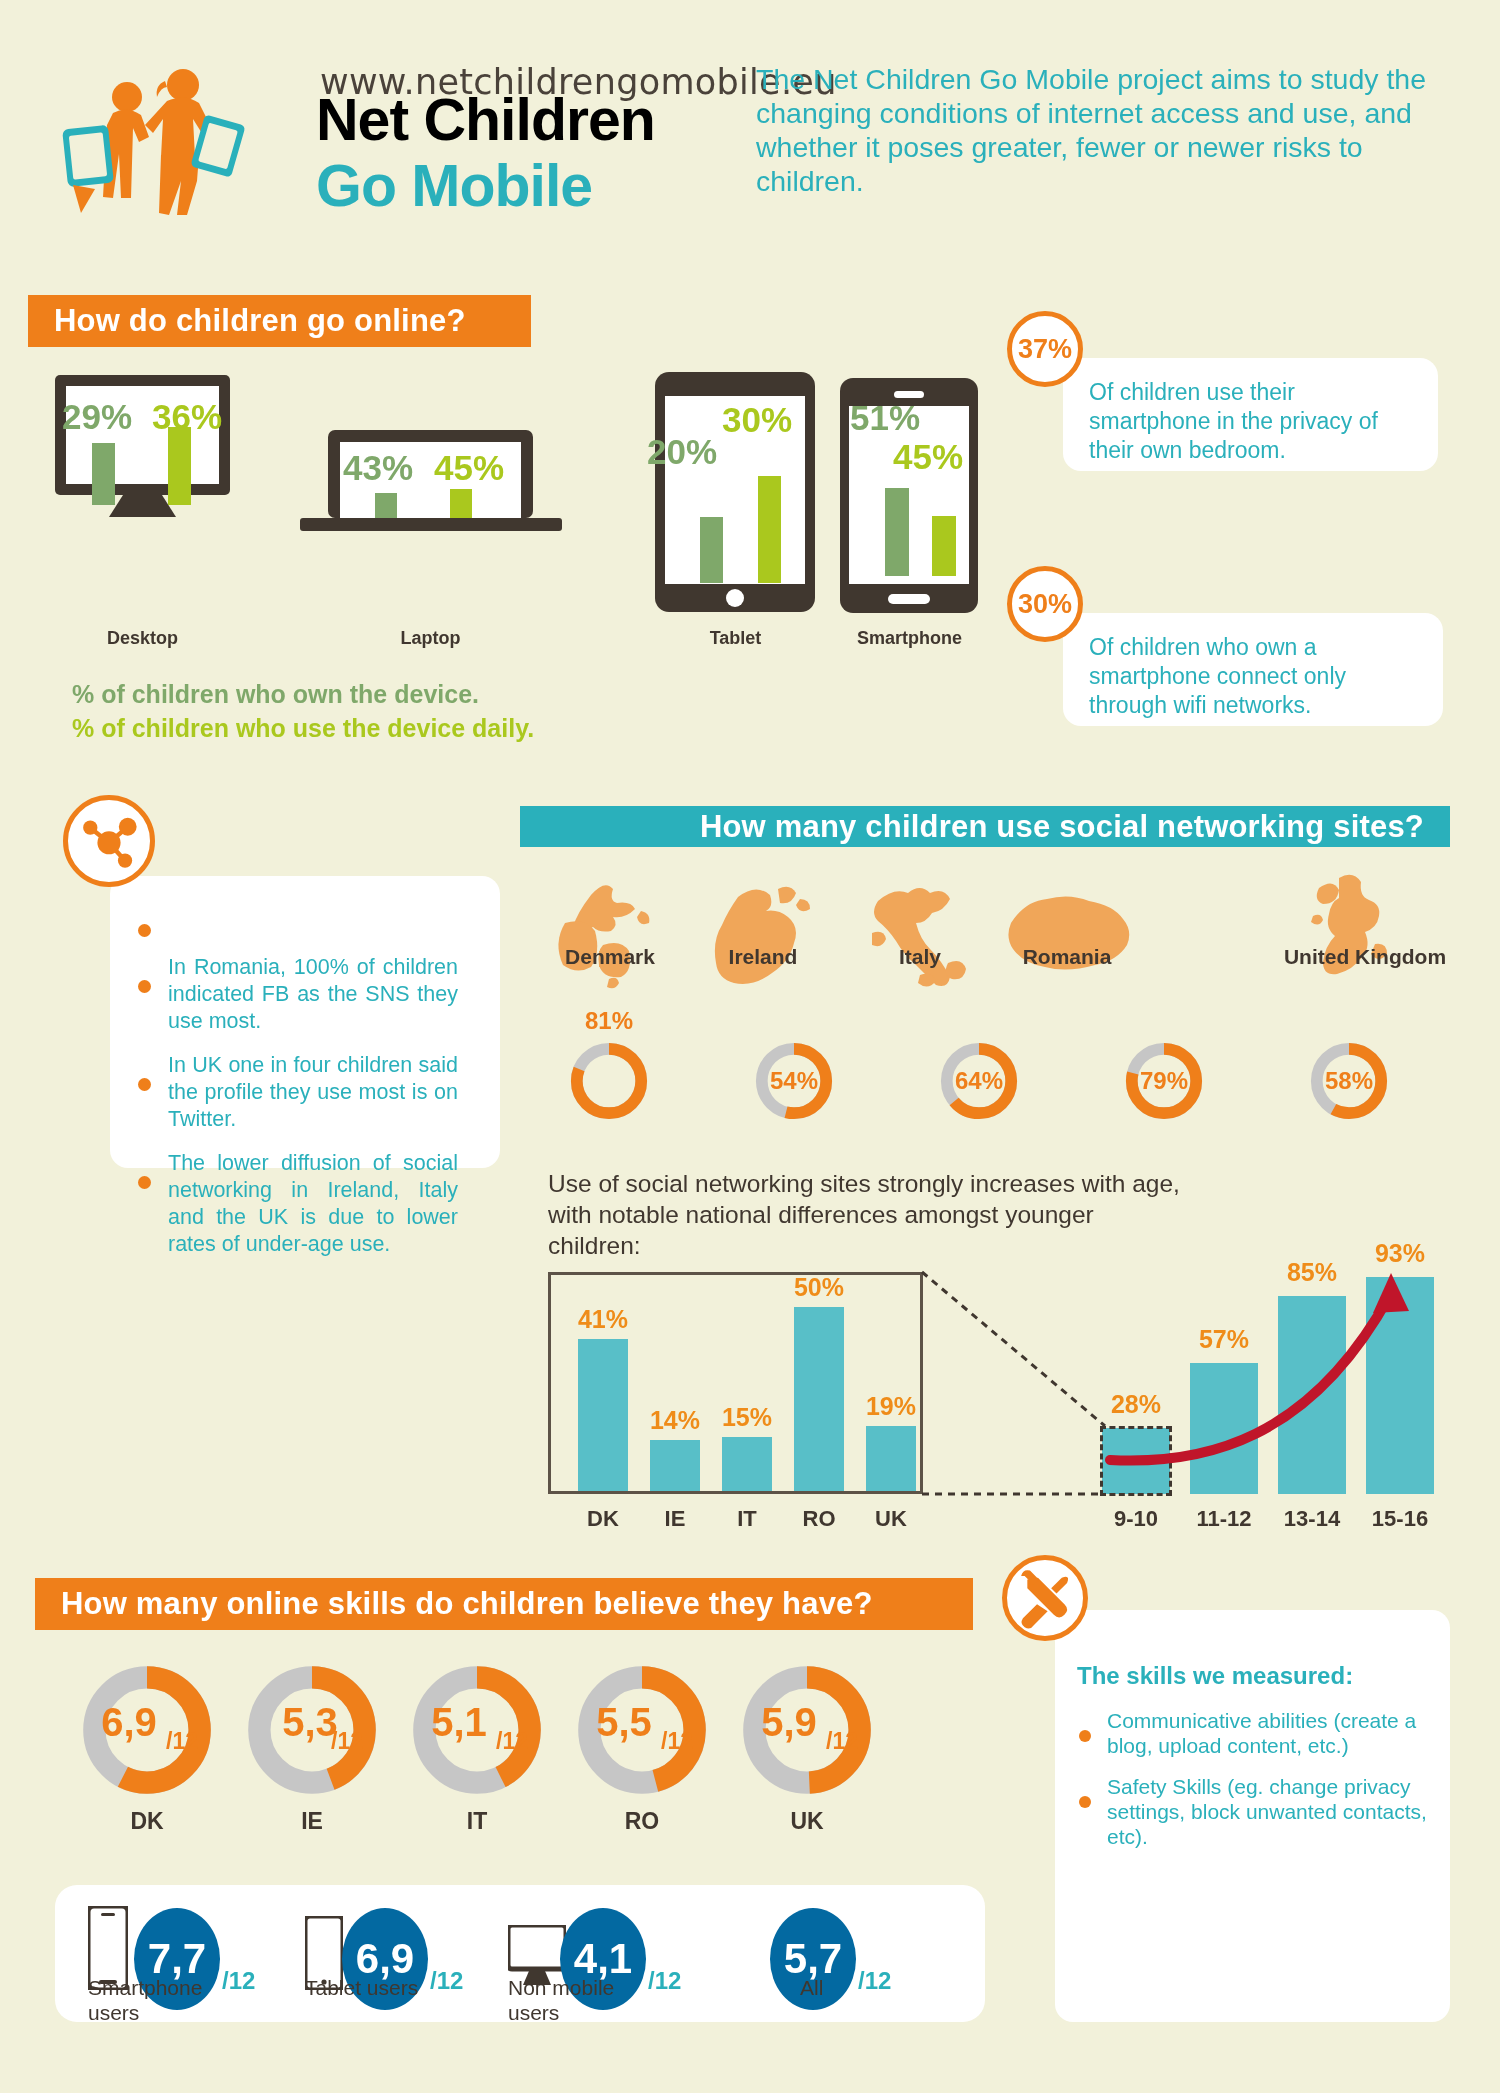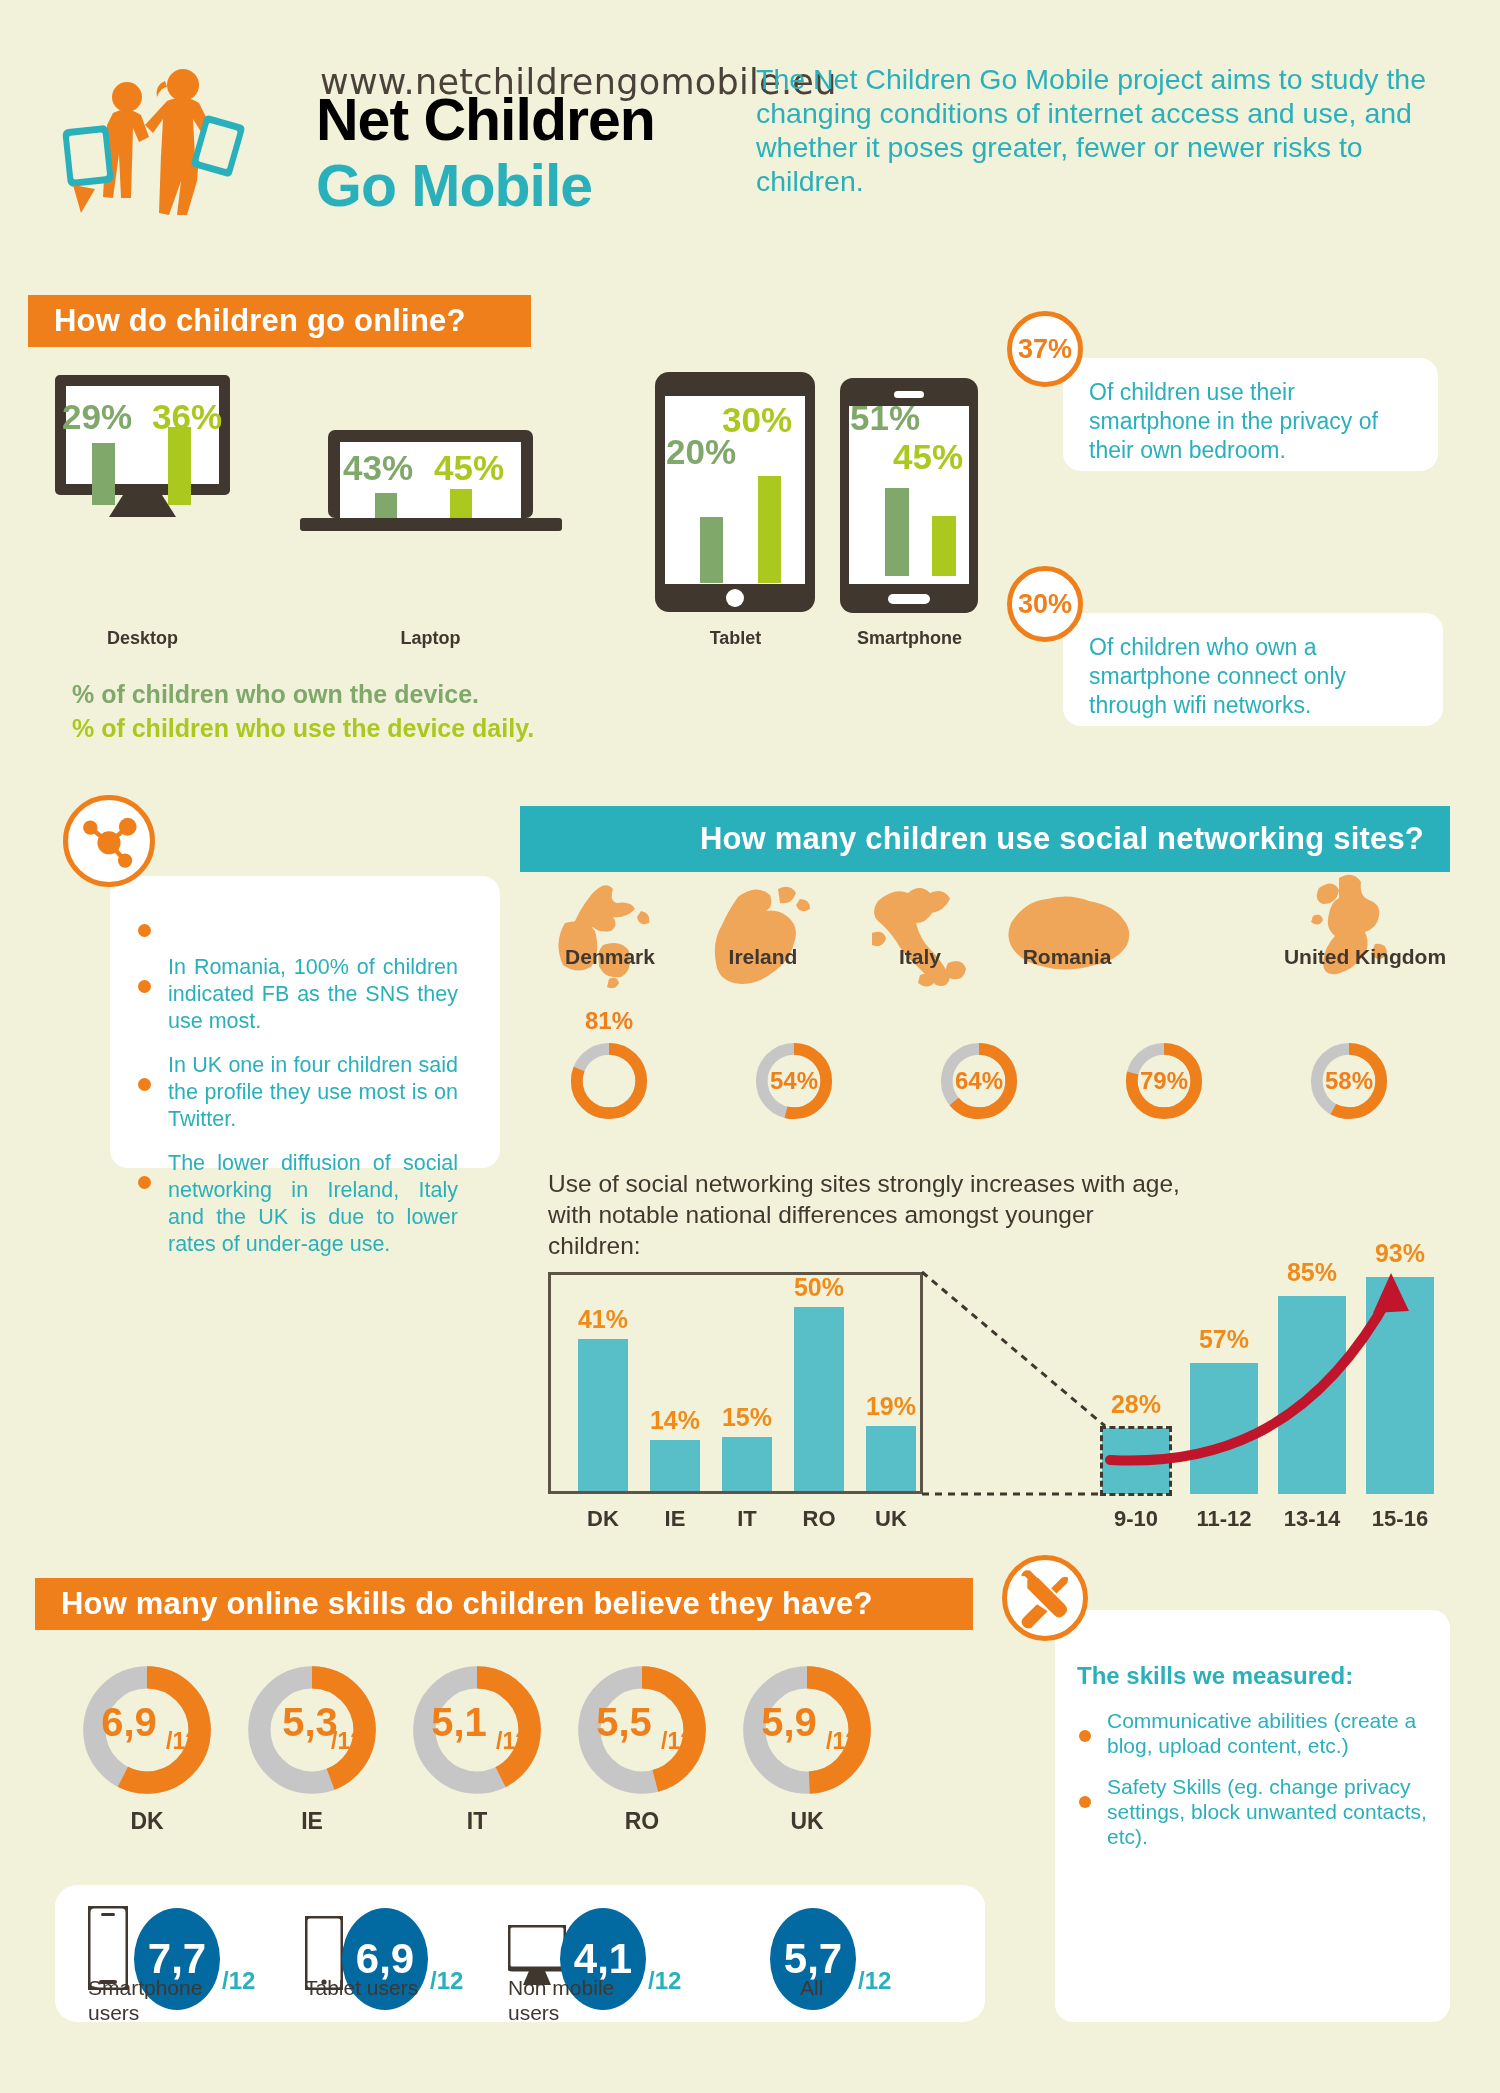--- a/index.html
+++ b/index.html
@@ -209,21 +209,21 @@
 <div class="bar-own" style="left:375px; top:493px; width:22px; height:25px;"></div>
 <div class="bar-use" style="left:450px; top:489px; width:22px; height:29px;"></div>
 <div class="device-label" style="left:363px; top:628px; width:135px;">Laptop</div>
 
 <svg style="position:absolute;left:655px;top:372px;width:160px;height:240px" viewBox="0 0 160 240">
   <rect x="0" y="0" width="160" height="240" rx="14" fill="#40372f"></rect>
   <rect x="10" y="24" width="140" height="188" fill="#fff"></rect>
   <circle cx="80" cy="226" r="9" fill="#fff"></circle>
 </svg>
 <div class="screen-pct pct-use" style="left:722px; top:400px;">30%</div>
-<div class="screen-pct pct-own" style="left:666px; top:432px;text-align:right;">20%</div>
+<div class="screen-pct pct-own" style="left:647px; top:432px;text-align:right;">20%</div>
 <div class="bar-own" style="left:700px; top:517px; width:23px; height:66px;"></div>
 <div class="bar-use" style="left:758px; top:476px; width:23px; height:107px;"></div>
 <div class="device-label" style="left:668px; top:628px; width:135px;">Tablet</div>
 
 <svg style="position:absolute;left:840px;top:378px;width:138px;height:235px" viewBox="0 0 138 235">
   <rect x="0" y="0" width="138" height="235" rx="13" fill="#40372f"></rect>
   <rect x="9" y="28" width="120" height="178" fill="#fff"></rect>
   <rect x="54" y="13" width="30" height="7" rx="3.5" fill="#fff"></rect>
   <rect x="48" y="216" width="42" height="10" rx="5" fill="#fff"></rect>
 </svg>
@@ -235,21 +235,21 @@
 
 <div class="legend-line" style="left:72px; top:680px; color:#7fa86a;">% of children who own the device.</div>
 <div class="legend-line" style="left:72px; top:714px; color:#aac81e;">% of children who use the device daily.</div>
 
 <div class="callout-circle" style="left:1007px; top:311px;">37%</div>
 <div class="callout-box" style="left:1063px; top:358px; width:375px; height:113px;">Of children use their smartphone in the privacy of their own bedroom.</div>
 
 <div class="callout-circle" style="left:1007px; top:566px;">30%</div>
 <div class="callout-box" style="left:1063px; top:613px; width:380px; height:113px;">Of children who own a smartphone connect only through wifi networks.</div>
 
-<div class="sec-bar teal-bar" style="left:520px; top:806px; width:930px; height:66px; justify-content:flex-end;">
+<div class="sec-bar teal-bar" style="left:520px; top:806px; width:930px; height:41px; justify-content:flex-end;">
   <span>How many children use social networking sites?</span>
 </div>
 
 <svg id="network-icon" viewBox="0 0 92 92">
   <line x1="26" y1="32" x2="46" y2="48" stroke="#ef7f1a" stroke-width="5"></line>
   <line x1="46" y1="48" x2="66" y2="31" stroke="#ef7f1a" stroke-width="5"></line>
   <line x1="46" y1="48" x2="62" y2="66" stroke="#ef7f1a" stroke-width="5"></line>
   <circle cx="46" cy="48" r="13" fill="#ef7f1a"></circle>
   <circle cx="25" cy="31" r="8" fill="#ef7f1a"></circle>
   <circle cx="67" cy="30" r="10" fill="#ef7f1a"></circle>

